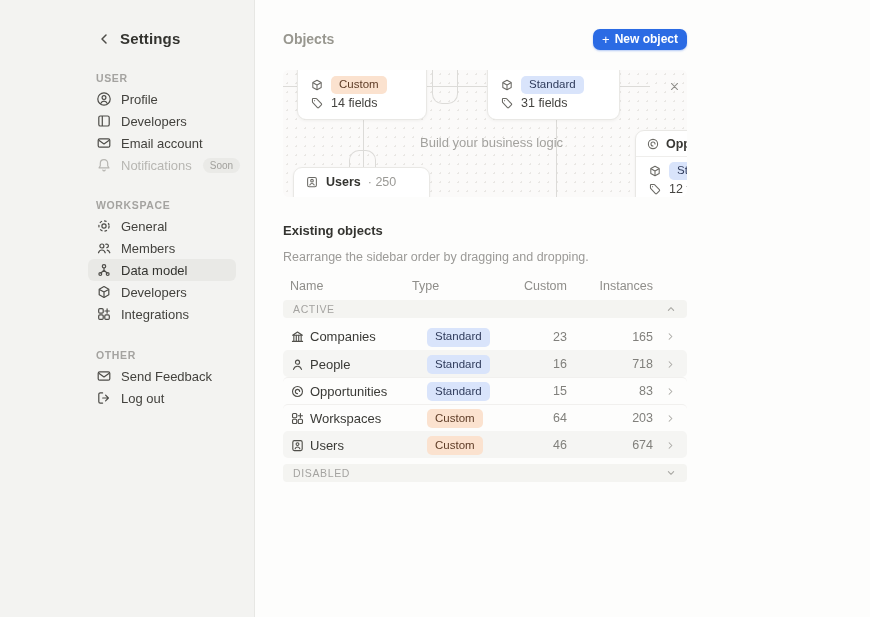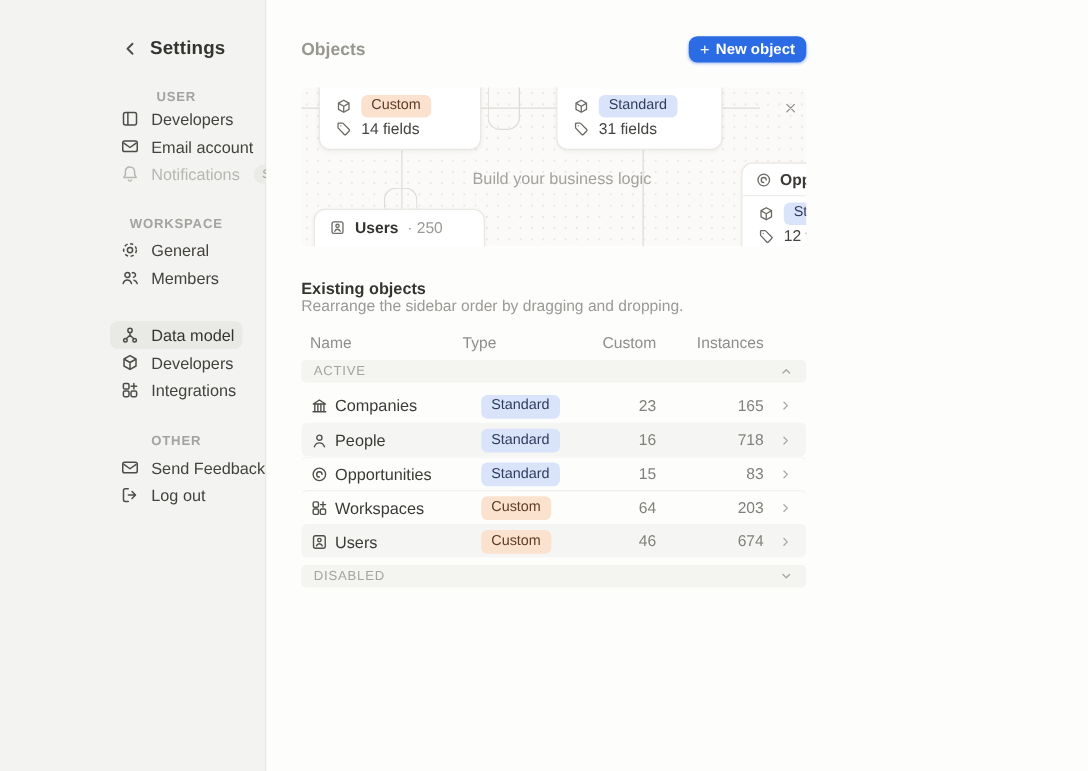--- a/index.html
+++ b/index.html
@@ -5,28 +5,28 @@
   * { margin:0; padding:0; box-sizing:border-box; }
   html,body { width:870px; height:617px; }
   body {
     font-family:"Liberation Sans","DejaVu Sans",sans-serif;
     background:#f3f3f1; color:#3f3f3c; overflow:hidden;
     -webkit-font-smoothing:antialiased;
   }
   .app { display:flex; width:870px; height:617px; }
 
   
-  .sidebar { width:213px; height:100%; background:#f3f3f1; border-right:1px solid #e7e7e4; flex:none;text-align:center; }
+  .sidebar { width:255px; height:100%; background:#f3f3f1; border-right:1px solid #e7e7e4; flex:none; }
   .sb-inner { padding:30px 26px 0 96px; }
   .sb-back { display:flex; align-items:center; gap:8px; cursor:pointer; }
   .sb-back-label { font-size:15px; font-weight:700; color:#33332f; letter-spacing:.01em; }
   .sb-section-label { font-size:10.5px; font-weight:600; letter-spacing:.06em; color:#a4a3a0; }
   .sb-item { display:flex; align-items:center; gap:9px; height:22px; padding:0 8px; margin:0 -8px;
              border-radius:6px; font-size:13px; color:#43423e; cursor:pointer; white-space:nowrap; }
-  .sb-item.selected { background:#e9e9e6; font-weight:400; color:#33332f;margin-top:24px; }
+  .sb-item.selected { background:#e9e9e6; font-weight:400; color:#33332f; }
   .sb-item.disabled { color:#b7b6b2; cursor:default; }
   .sb-item.disabled .ic { color:#b7b6b2; }
   .soon-badge { margin-left:2px; font-size:10px; color:#a2a19d; background:#eaeae7; border-radius:999px; padding:2px 7px; }
   .ic { width:16px; height:16px; flex:none; color:#4d4c48; }
   .ic svg, svg.icsvg { display:block; }
 
   .mt25{margin-top:25px}.mt4{margin-top:4px}.mt23{margin-top:23px}.mt24{margin-top:24px}
 
   
   .main { flex:1; background:#fdfdfc; height:100%; padding:29px 0 0 28px; }
@@ -57,21 +57,21 @@
   .loop-up { position:absolute; border:1px solid #dcdbd8; border-bottom:none; border-radius:10px 10px 0 0; }
   .node-users-row { display:flex; align-items:center; gap:7px; height:14px; padding:0 11px; font-size:12.5px; }
   .users-name { font-weight:700; color:#33332f; }
   .users-count { color:#9b9a96; }
   .opp-header { display:flex; align-items:center; gap:6px; height:14px; padding:0 10px; font-size:12.5px; font-weight:600; color:#3a3935; white-space:nowrap; }
   .opp-divider { height:1px; background:#efeeec; margin:5px 0 6px; }
   .x-btn { position:absolute; left:385px; top:10px; width:13px; height:13px; color:#8f8e8a; cursor:pointer; }
 
   
   .section-heading { margin-top:26px; font-size:13px; font-weight:700; color:#343430; }
-  .section-sub { margin-top:0; font-size:12.5px; color:#9b9a97; }
+  .section-sub { margin-top:12px; font-size:12.5px; color:#9b9a97; }
   .tbl { margin-top:14px; }
   .tbl-grid { display:grid; grid-template-columns:20px 117px 1fr 60px 86px 34px; align-items:center; padding-left:7px; }
   .tbl-head { height:16px; font-size:12.5px; color:#8f8e8a; }
   .th-name { grid-column:1 / 3; }
   .th-type { transform:translateX(-15px); }
   .t-right { text-align:right; }
   .group-bar { margin-top:6px; display:flex; align-items:center; justify-content:space-between; height:18px;
                background:#f4f4f1; border-radius:4px; padding:0 10px; cursor:pointer; }
   .group-label { font-size:10.5px; font-weight:500; letter-spacing:.06em; color:#a4a3a0; }
   .group-chev { width:12px; height:12px; color:#a9a8a4; }
@@ -185,20 +185,28 @@
       <div class="sb-back">
         <span class="ic">
             <svg class="icsvg" width="16" height="16">
               <use href="#i-chevL"></use>
             </svg>
           </span>
         <span class="sb-back-label">Settings</span>
       </div>
 
       <div class="sb-section-label mt25">USER</div>
+      <div class="sb-item mt4">
+        <span class="ic">
+            <svg class="icsvg" width="16" height="16">
+              <use href="#i-profile"></use>
+            </svg>
+          </span>
+        <span>Profile</span>
+      </div>
       <div class="sb-item">
         <span class="ic">
             <svg class="icsvg" width="16" height="16">
               <use href="#i-exp"></use>
             </svg>
           </span>
         <span>Developers</span>
       </div>
       <div class="sb-item">
         <span class="ic">

